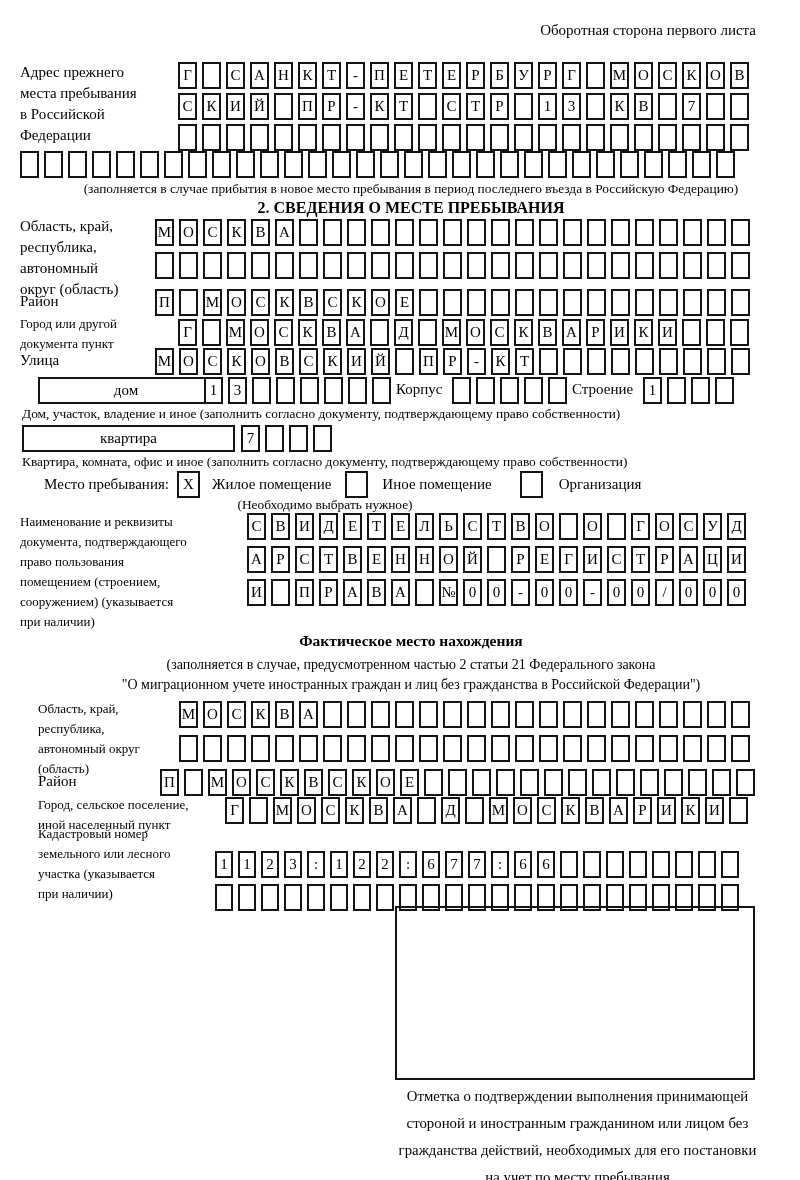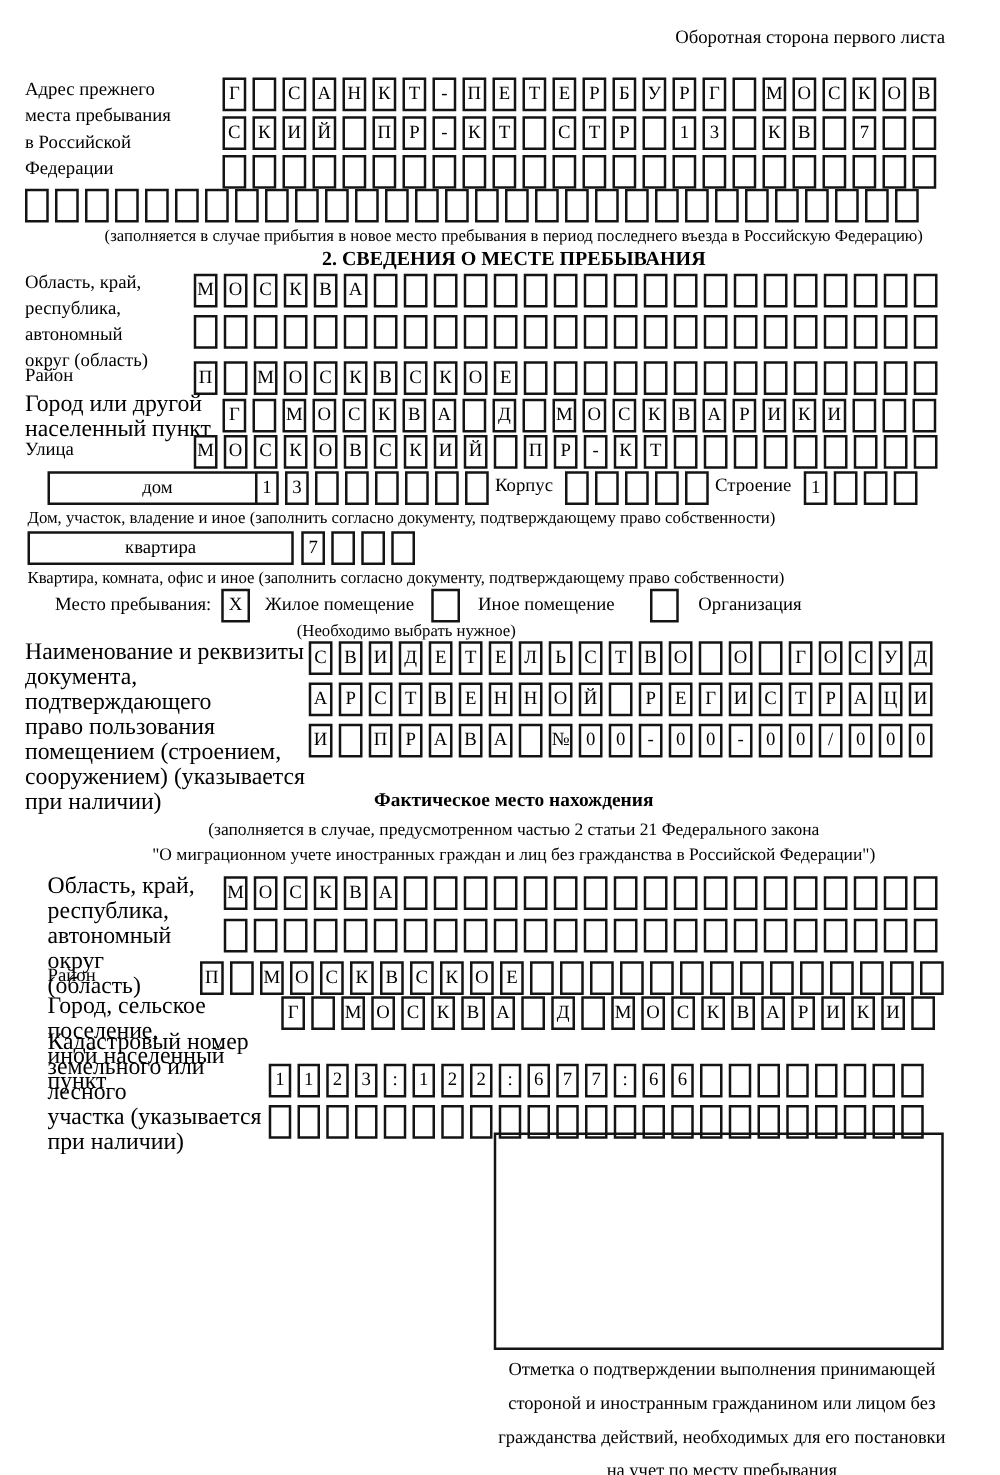--- a/index.html
+++ b/index.html
@@ -9,21 +9,21 @@
   }
   .abs{position:absolute;}
   .cells{display:flex;gap:5px;}
   .cell{
     width:19px;height:27px;border:2px solid #141414;box-sizing:border-box;
     display:flex;align-items:center;justify-content:center;
     font-size:15px;background:#fff;flex:0 0 auto;
   }
   .cells.narrow .cell{width:18px;}
   .label{font-size:15px;line-height:21px;}
-  .label-sm{font-size:19px;line-height:20px;}
+  .label-sm{font-size:13px;line-height:20px;}
   .caption{font-size:13.4px;}
   .center{text-align:center;width:800px;left:0;padding-left:11px;}
   .sec-title{font-weight:bold;font-size:16px;}
   .sub-title{font-weight:bold;font-size:15.5px;}
   .frame-box{
     border:2px solid #141414;box-sizing:border-box;background:#fff;
     display:flex;align-items:center;justify-content:center;font-size:15px;
   }
   .checkbox{
     width:23px;height:27px;border:2px solid #141414;box-sizing:border-box;
@@ -244,21 +244,21 @@
       <div class="cell"></div>
       <div class="cell"></div>
       <div class="cell"></div>
       <div class="cell"></div>
       <div class="cell"></div>
       <div class="cell"></div>
     </div>
 
   <div class="abs label-sm" style="top:314px;left:20px;width:150px;">
       <div>Город или другой</div>
-      <div>населенный пункт</div>
+      <div>документа пункт</div>
     </div>
   <div class="abs cells" style="top:319px;left:178px;">
       <div class="cell">Г</div>
       <div class="cell"></div>
       <div class="cell">М</div>
       <div class="cell">О</div>
       <div class="cell">С</div>
       <div class="cell">К</div>
       <div class="cell">В</div>
       <div class="cell">А</div>

